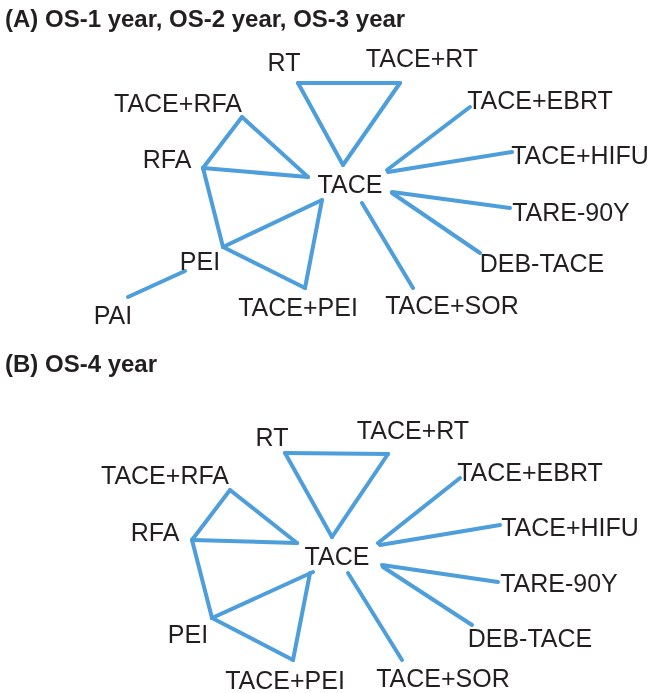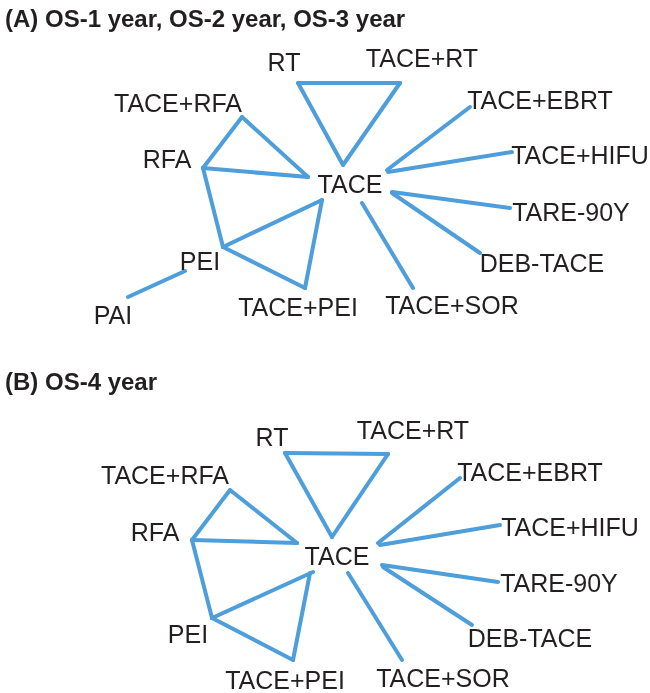--- a/index.html
+++ b/index.html
@@ -19,21 +19,21 @@
   .panel-title {
     position: absolute;
     left: 5px;
     font-weight: bold;
     font-size: 24px;
     letter-spacing: 0px;
     color: #231f20;
     white-space: nowrap;
   }
   #title-a { top: 5px; }
-  #title-b { top: 368px; }
+  #title-b { top: 350px; }
   svg.network {
     position: absolute;
     left: 0;
     top: 0;
     width: 650px;
     height: 693px;
   }
   svg.network text {
     font-family: "Liberation Sans", sans-serif;
     font-size: 25px;

